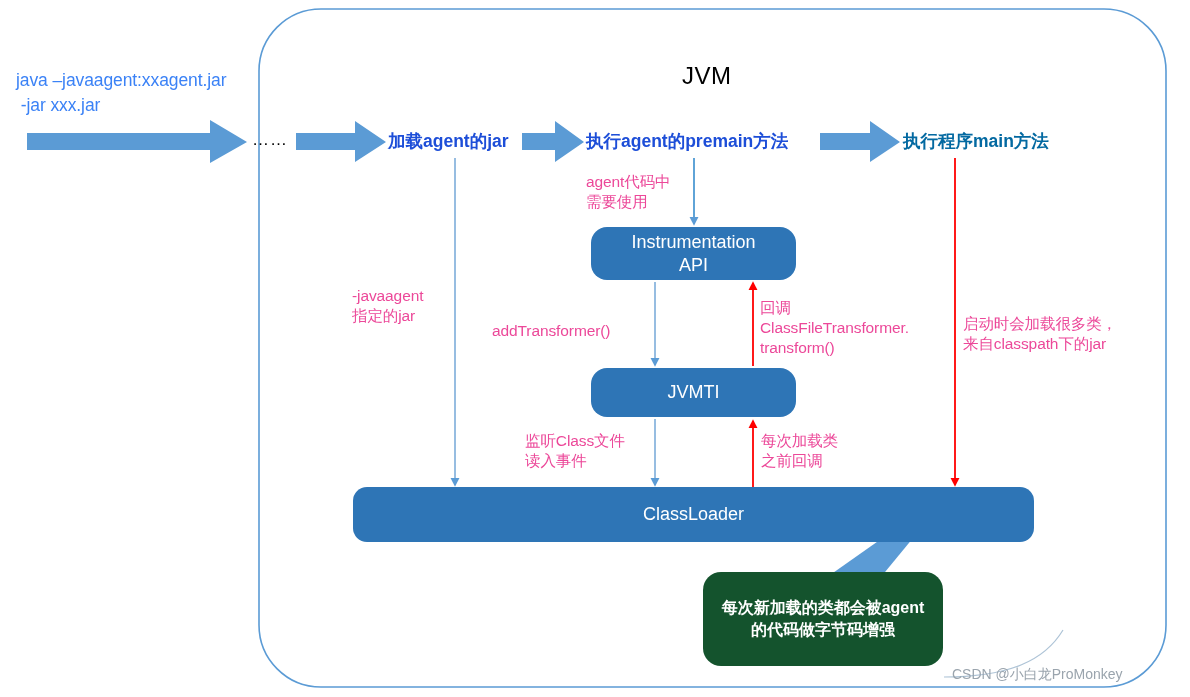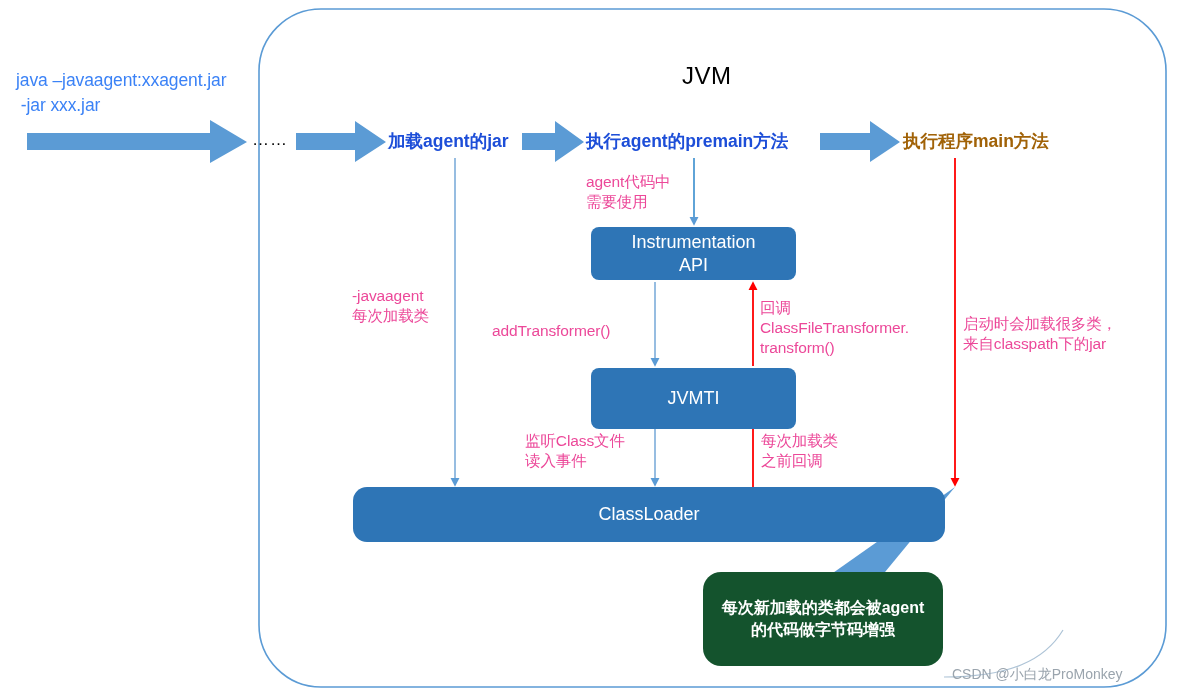--- a/index.html
+++ b/index.html
@@ -32,41 +32,41 @@
     font-size: 24px; color: #000000; letter-spacing: .5px; margin-left: 36px;
   }
   .dots {
     left: 252px; top: 130px;
     font-size: 17px; color: #000000; letter-spacing: 1px;
   }
   .step-label {
     font-size: 17.5px; color: #1d4ed8; font-weight: 700;
     white-space: nowrap; line-height: 1.2;
   }
-  .step-label.red { color: #a16207; }
+  .step-label.red { color: #0369a1; }
 
   .note {
     font-size: 15.5px; color: #ec4899;
     line-height: 1.28; white-space: pre; letter-spacing: -0.1px;
   }
 
   
   .box {
     background: #2E75B6;
     color: #ffffff;
-    border-radius: 8px;
+    border-radius: 16px;
     display: flex; align-items: center; justify-content: center;
     text-align: center;
     font-size: 18px;
     line-height: 1.26;
     box-sizing: border-box;
   }
   #box-instrumentation { left: 591px; top: 227px; width: 205px; height: 53px; }
-  #box-jvmti          { left: 591px; top: 368px; width: 205px; height: 61px; }
-  #box-classloader    { left: 353px; top: 487px; width: 592px; height: 55px;
+  #box-jvmti          { left: 591px; top: 368px; width: 205px; height: 49px; }
+  #box-classloader    { left: 353px; top: 487px; width: 681px; height: 55px;
                         border-radius: 14px; }
 
   
   #callout {
     left: 703px; top: 572px; width: 240px; height: 94px;
     background: #14532d; color: #ffffff;
     border-radius: 18px;
     display: flex; align-items: center; justify-content: center;
     text-align: center; font-size: 16px; line-height: 1.38;
     padding: 0 14px; box-sizing: border-box;
@@ -141,21 +141,21 @@
   <div class="abs step-label" style="left:388px; top:131px;">加载agent的jar</div>
 
   <div class="abs step-label" style="left:586px; top:131px;">执行agent的premain方法</div>
 
   <div class="abs step-label red" style="left:903px; top:131px;">执行程序main方法</div>
 
   <div class="abs note" style="left:586px; top:172px;">agent代码中
 需要使用</div>
 
   <div class="abs note" style="left:352px; top:286px;">-javaagent
-每次加载类</div>
+指定的jar</div>
 
   <div class="abs note" style="left:492px; top:321px;">addTransformer()</div>
 
   <div class="abs note" style="left:760px; top:298px;">回调
 ClassFileTransformer.
 transform()</div>
 
   <div class="abs note" style="left:963px; top:314px;">启动时会加载很多类，
 来自classpath下的jar</div>
 

